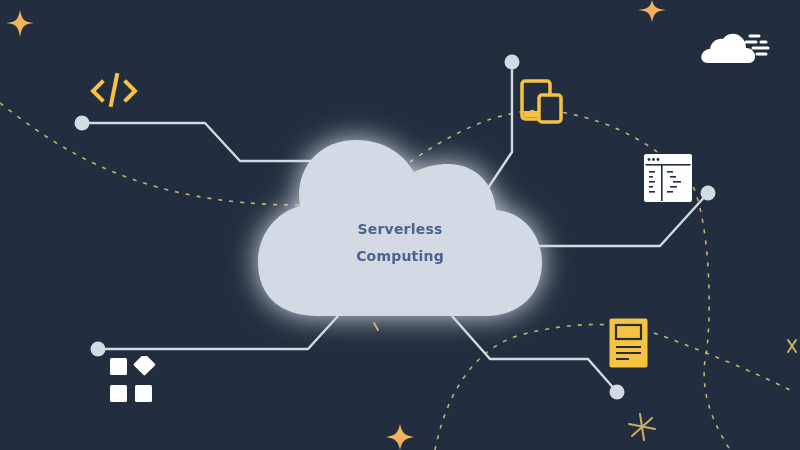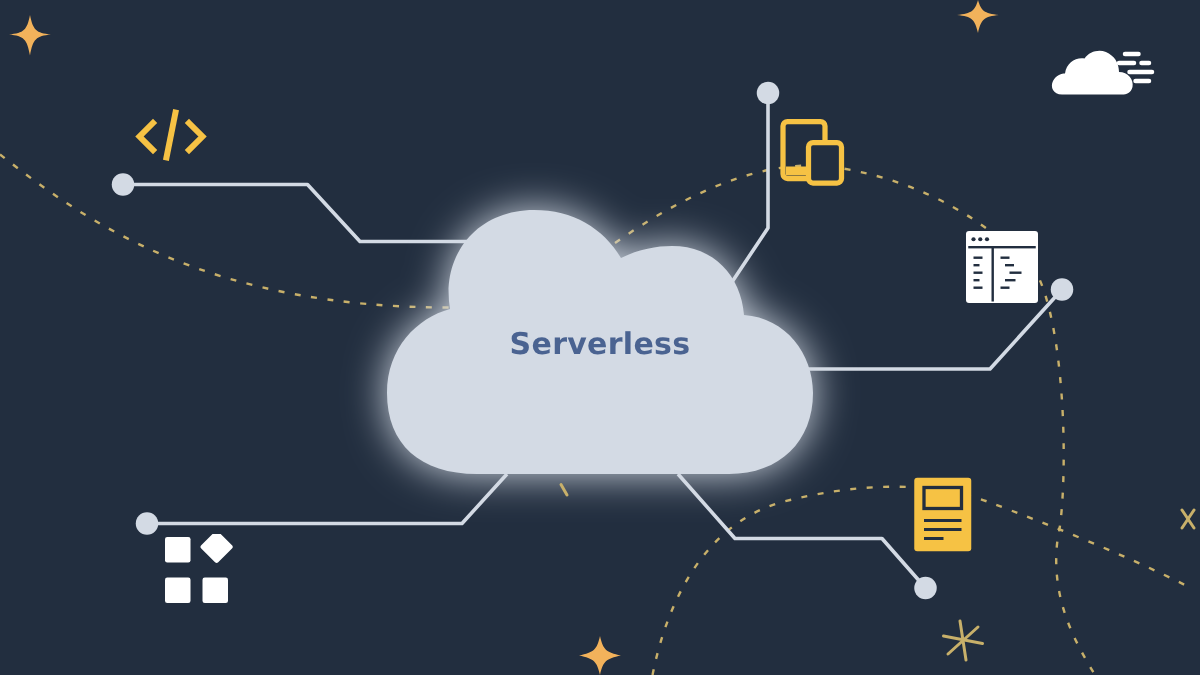--- a/index.html
+++ b/index.html
@@ -7,21 +7,21 @@
       width: 800px; height: 450px; overflow: hidden;
       background: #222e3f;
       font-family: "DejaVu Sans", "Liberation Sans", sans-serif;
     }
     .stage { position: relative; width: 800px; height: 450px; }
     .stage svg.bg { position: absolute; left: 0; top: 0; }
     .title {
       position: absolute; left: 270px; top: 216px; width: 260px;
       text-align: center; color: #4a6391;
       font-family: "DejaVu Sans", sans-serif; font-weight: bold;
-      font-size: 20px; line-height: 27px; letter-spacing: 0.2px;
+      font-size: 14px; line-height: 27px; letter-spacing: 0.2px;
     }
     .icon { position: absolute; }
   </style>
 </head>
 <body>
 
 <div class="stage">
 
   <svg class="bg" width="800" height="450" viewBox="0 0 800 450">
     <defs>
@@ -81,20 +81,21 @@
       <g>
         <line x1="788" y1="340" x2="796" y2="352"></line>
         <line x1="796" y1="340" x2="788" y2="352"></line>
       </g>
       <line x1="374" y1="323" x2="378" y2="330"></line>
     </g>
   </svg>
 
   <div class="title">
     <div>Serverless</div>
+    <div>Computing</div>
   </div>
 
   <svg class="icon" style="left:88px;top:70px" width="52" height="40" viewBox="0 0 52 40">
     <g fill="none" stroke="#f6c244" stroke-width="4" stroke-linecap="square">
       <polyline points="14,12 5,21 14,30"></polyline>
       <line x1="29" y1="5" x2="23" y2="35"></line>
       <polyline points="38,12 47,21 38,30"></polyline>
     </g>
   </svg>
 

